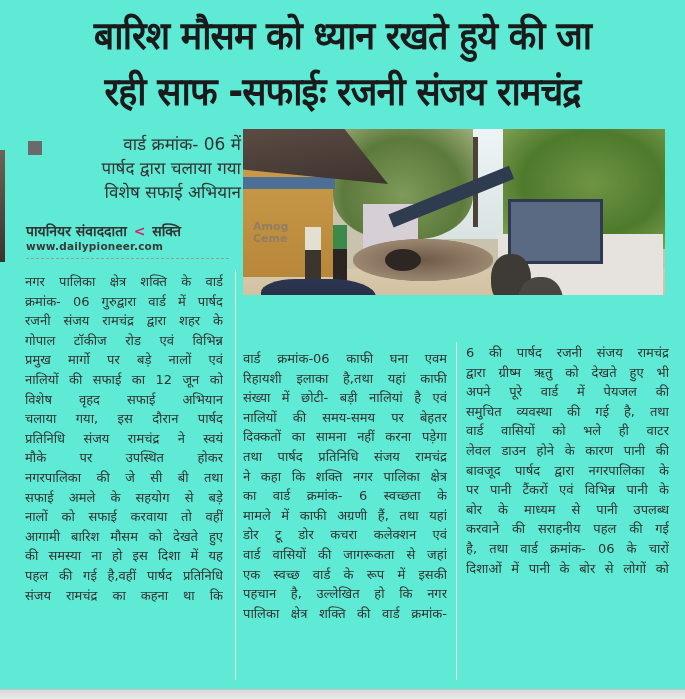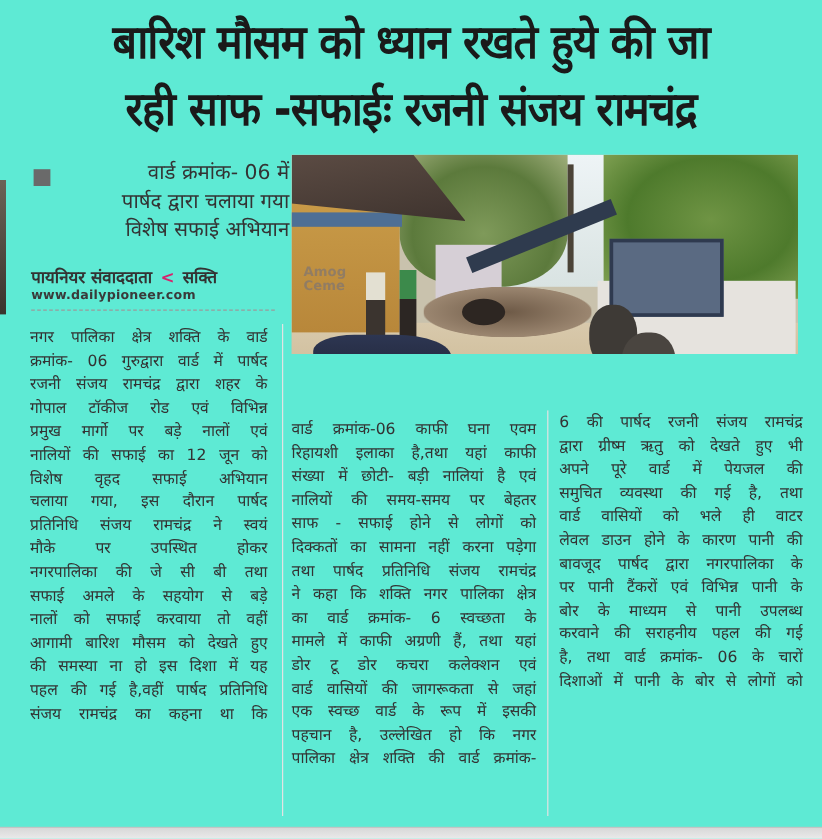--- a/index.html
+++ b/index.html
@@ -200,21 +200,20 @@
     <span class="ln">की समस्या ना हो इस दिशा में यह</span>
     <span class="ln">पहल की गई है,वहीं पार्षद प्रतिनिधि</span>
     <span class="ln">संजय रामचंद्र का कहना था कि</span>
   </div>
 
   <div class="col col2">
     <span class="ln">वार्ड क्रमांक-06 काफी घना एवम</span>
     <span class="ln">रिहायशी इलाका है,तथा यहां काफी</span>
     <span class="ln">संख्या में छोटी- बड़ी नालियां है एवं</span>
     <span class="ln">नालियों की समय-समय पर बेहतर</span>
-    <span class="ln">साफ - सफाई होने से लोगों को</span>
     <span class="ln">दिक्कतों का सामना नहीं करना पड़ेगा</span>
     <span class="ln">तथा पार्षद प्रतिनिधि संजय रामचंद्र</span>
     <span class="ln">ने कहा कि शक्ति नगर पालिका क्षेत्र</span>
     <span class="ln">का वार्ड क्रमांक- 6 स्वच्छता के</span>
     <span class="ln">मामले में काफी अग्रणी हैं, तथा यहां</span>
     <span class="ln">डोर टू डोर कचरा कलेक्शन एवं</span>
     <span class="ln">वार्ड वासियों की जागरूकता से जहां</span>
     <span class="ln">एक स्वच्छ वार्ड के रूप में इसकी</span>
     <span class="ln">पहचान है, उल्लेखित हो कि नगर</span>
     <span class="ln">पालिका क्षेत्र शक्ति की वार्ड क्रमांक-</span>

